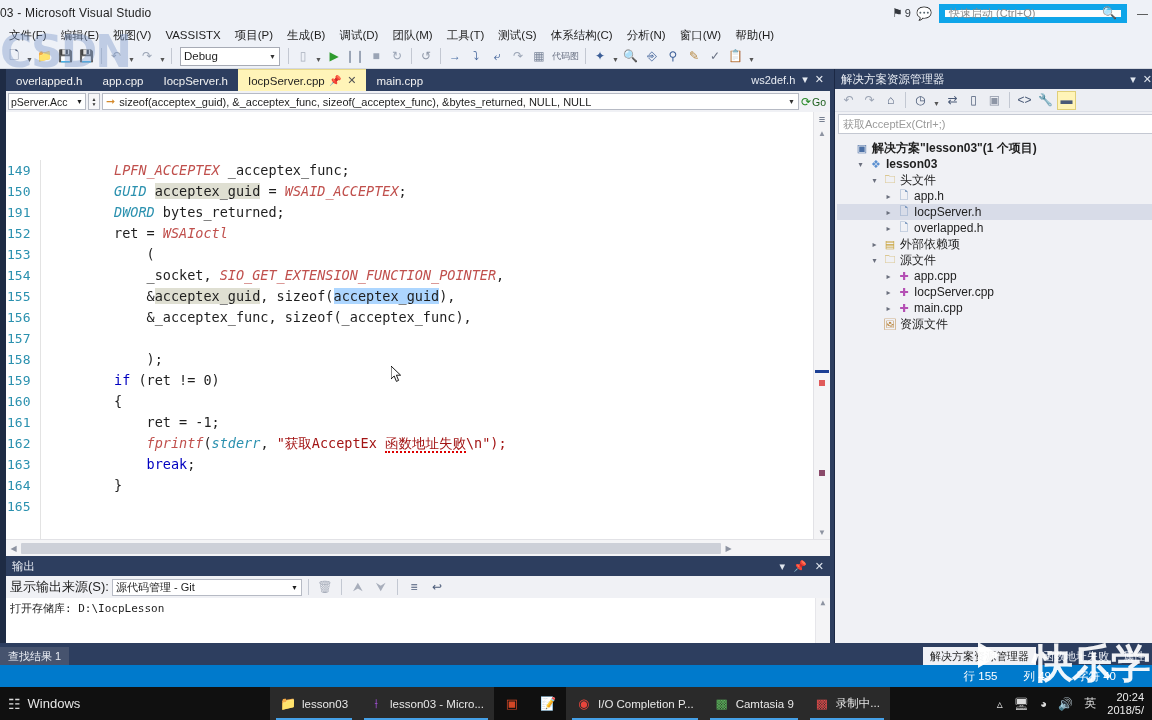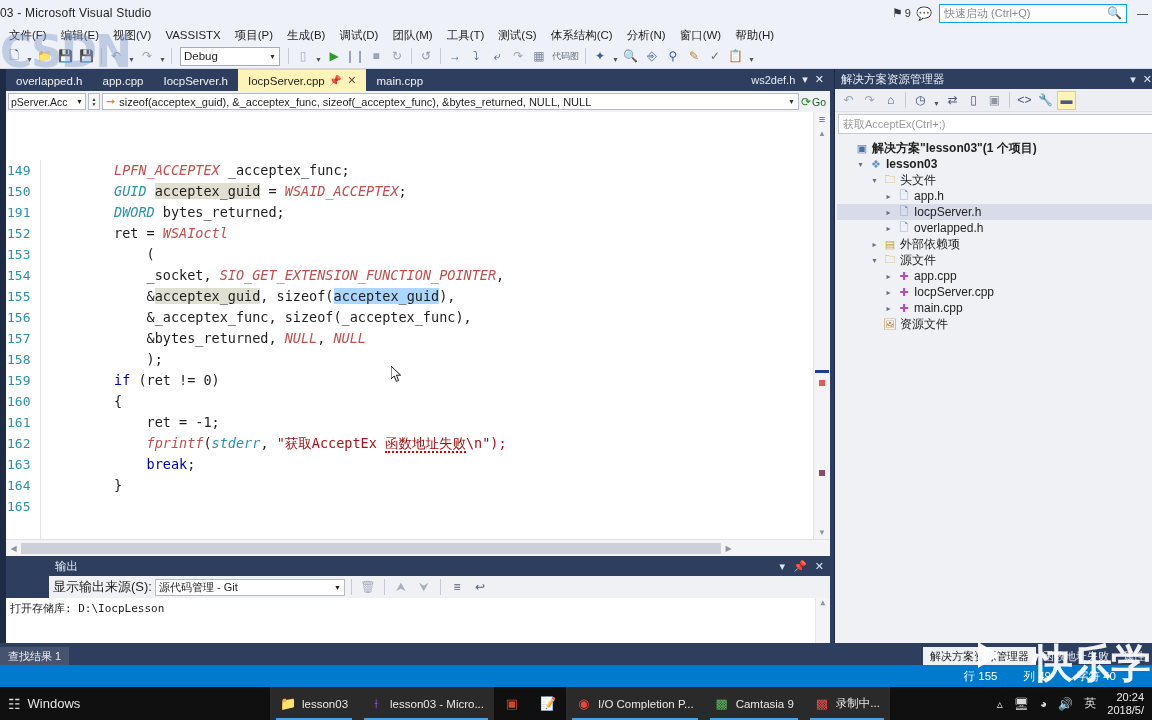--- a/index.html
+++ b/index.html
@@ -20,21 +20,21 @@
   }
   .title-text { font-size: 12px; color: #1e1e1e; letter-spacing: .2px; }
   .title-right {
     position: absolute; right: 0; top: 0; height: 26px;
     display: flex; align-items: center; gap: 6px; padding-right: 4px;
   }
   .notif { display: flex; align-items: center; gap: 2px; color: #33373d; font-size: 11px; }
   .notif .flag { font-size: 12px; }
   .feedback-icon { color: #444; font-size: 13px; }
   .qlaunch {
-    width: 188px; height: 19px; background: #fdfdfd; border: 1px solid #0ea5e9;
+    width: 188px; height: 19px; background: #fdfdfd; border: 6px solid #0ea5e9;
     display: flex; align-items: center; padding: 0 4px;
     font-size: 11px; color: #8a8a8a;
   }
   .qlaunch .mag { margin-left: auto; color: #5a5a5a; font-size: 12px; }
   .win-btns { display: flex; align-items: center; gap: 9px; color: #2c2c2c; font-size: 11px; padding-left: 4px;}
 
   
   .menubar {
     position: absolute; left: 0; top: 26px; width: 1152px; height: 18px;
     background: #eef1f7; display: flex; align-items: center;
@@ -175,21 +175,20 @@
     position: absolute; left: 0; bottom: 0; right: 0; height: 17px;
     background: #f4f4f6; border-top: 1px solid #e2e2e6; display: flex; align-items: center;
   }
   .hs-arrow { width: 15px; text-align: center; color: #8d93a1; font-size: 8px; }
   .hs-thumb { height: 11px; background: #cdd0d8; border-radius: 1px; }
 
   
   .outpanel {
     position: absolute; left: 0; top: 487px; width: 824px; height: 100px;
     background: #2d3e5f;
-    padding-left: 43px;
   }
   .out-header {
     height: 20px; display: flex; align-items: center; padding: 0 6px;
     color: #e8ecf3; font-size: 11.5px;
   }
   .out-header .ttl { font-weight: normal; }
   .out-hdr-right { margin-left: auto; display: flex; align-items: center; gap: 8px; font-size: 11px; color: #dfe5ee; }
   .out-toolbar {
     height: 22px; background: #f0f1f5; display: flex; align-items: center;
     gap: 3px; padding: 0 4px;
@@ -477,21 +476,20 @@
           <div class="codeline">
             <span class="lnum">155</span>
             <span class="ltext">            &amp;<span class="hl">acceptex_guid</span>, sizeof(<span class="sel">acceptex_guid</span>),</span>
           </div>
           <div class="codeline">
             <span class="lnum">156</span>
             <span class="ltext">            &amp;_acceptex_func, sizeof(_acceptex_func),</span>
           </div>
           <div class="codeline">
             <span class="lnum">157</span>
-            <span class="ltext">            &amp;bytes_returned, <span class="macro">NULL</span>, <span class="macro">NULL</span></span>
           </div>
           <div class="codeline">
             <span class="lnum">158</span>
             <span class="ltext">            );</span>
           </div>
           <div class="codeline">
             <span class="lnum">159</span>
             <span class="ltext">        <span class="kw">if</span> (ret != <span class="num">0</span>)</span>
           </div>
           <div class="codeline">

